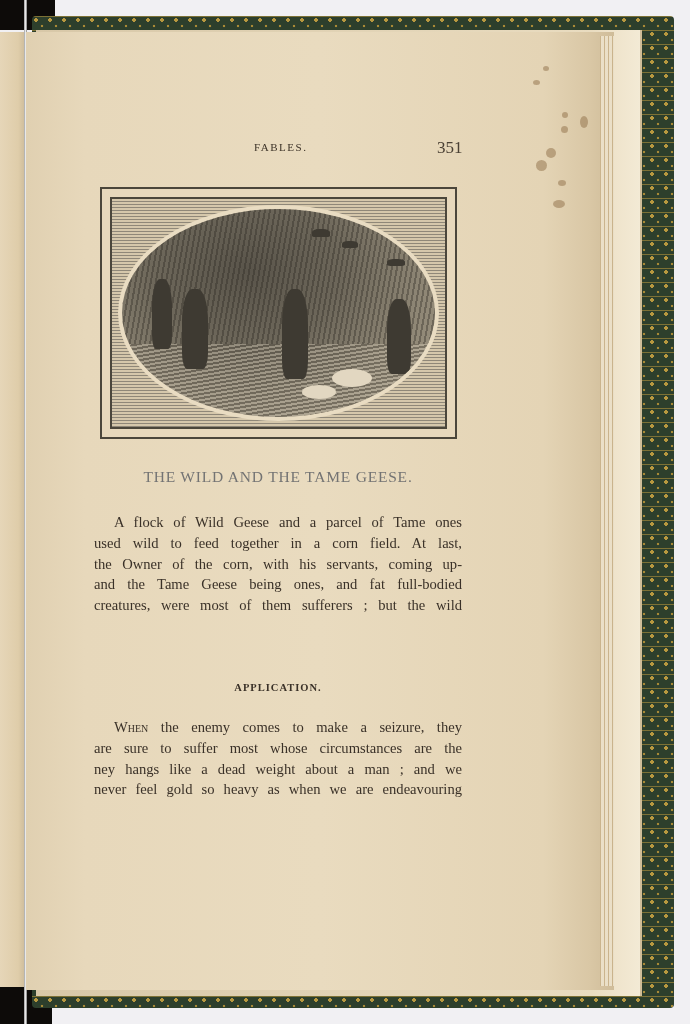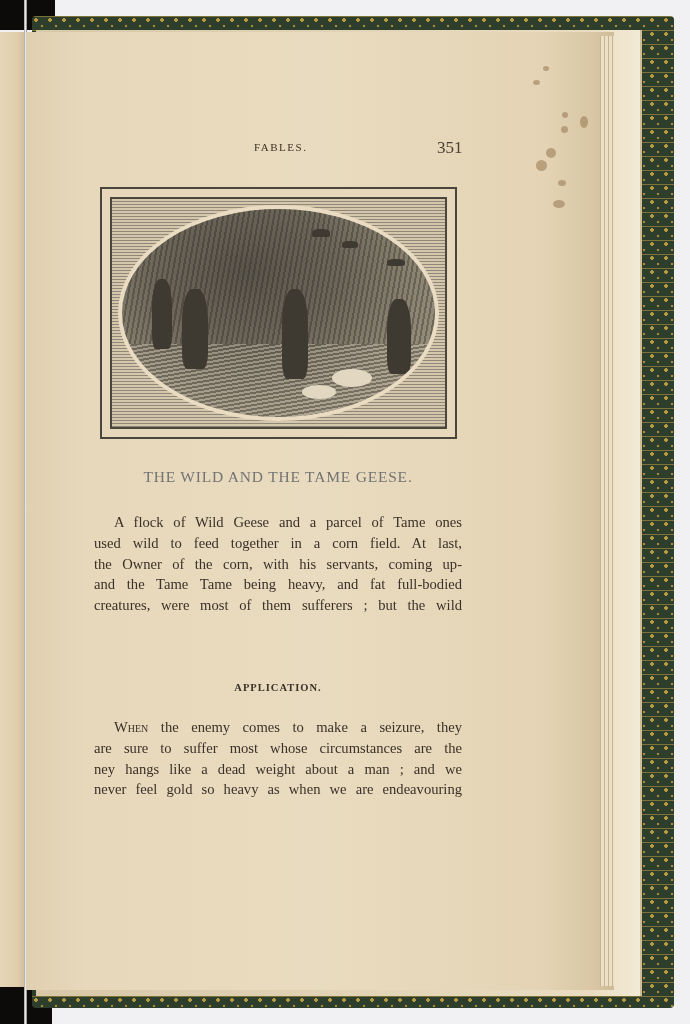--- a/index.html
+++ b/index.html
@@ -121,21 +121,21 @@
 </div>
 
 <div class="fable-title" style="left:0;width:556px;">
   <span>THE WILD AND THE TAME GEESE.</span>
 </div>
 
 <div class="body-text fable-body">
   <span class="line indent">A flock of Wild Geese and a parcel of Tame ones</span>
   <span class="line">used wild to feed together in a corn field.  At last,</span>
   <span class="line">the Owner of the corn, with his servants, coming up-</span>
-  <span class="line">and the Tame Tame being heavy, and fat full-bodied</span>
+  <span class="line">and the Tame Geese being ones, and fat full-bodied</span>
   <span class="line">creatures, were most of them sufferers ; but the wild</span>
 </div>
 
 <div class="application-heading">APPLICATION.</div>
 
 <div class="body-text application-body">
   <span class="line indent"><span class="smallcaps">When</span><span> the enemy comes to make a seizure, they</span></span>
   <span class="line">are sure to suffer most whose circumstances are the</span>
   <span class="line">ney hangs like a dead weight about a man ; and we</span>
   <span class="line">never feel gold so heavy as when we are endeavouring</span>

